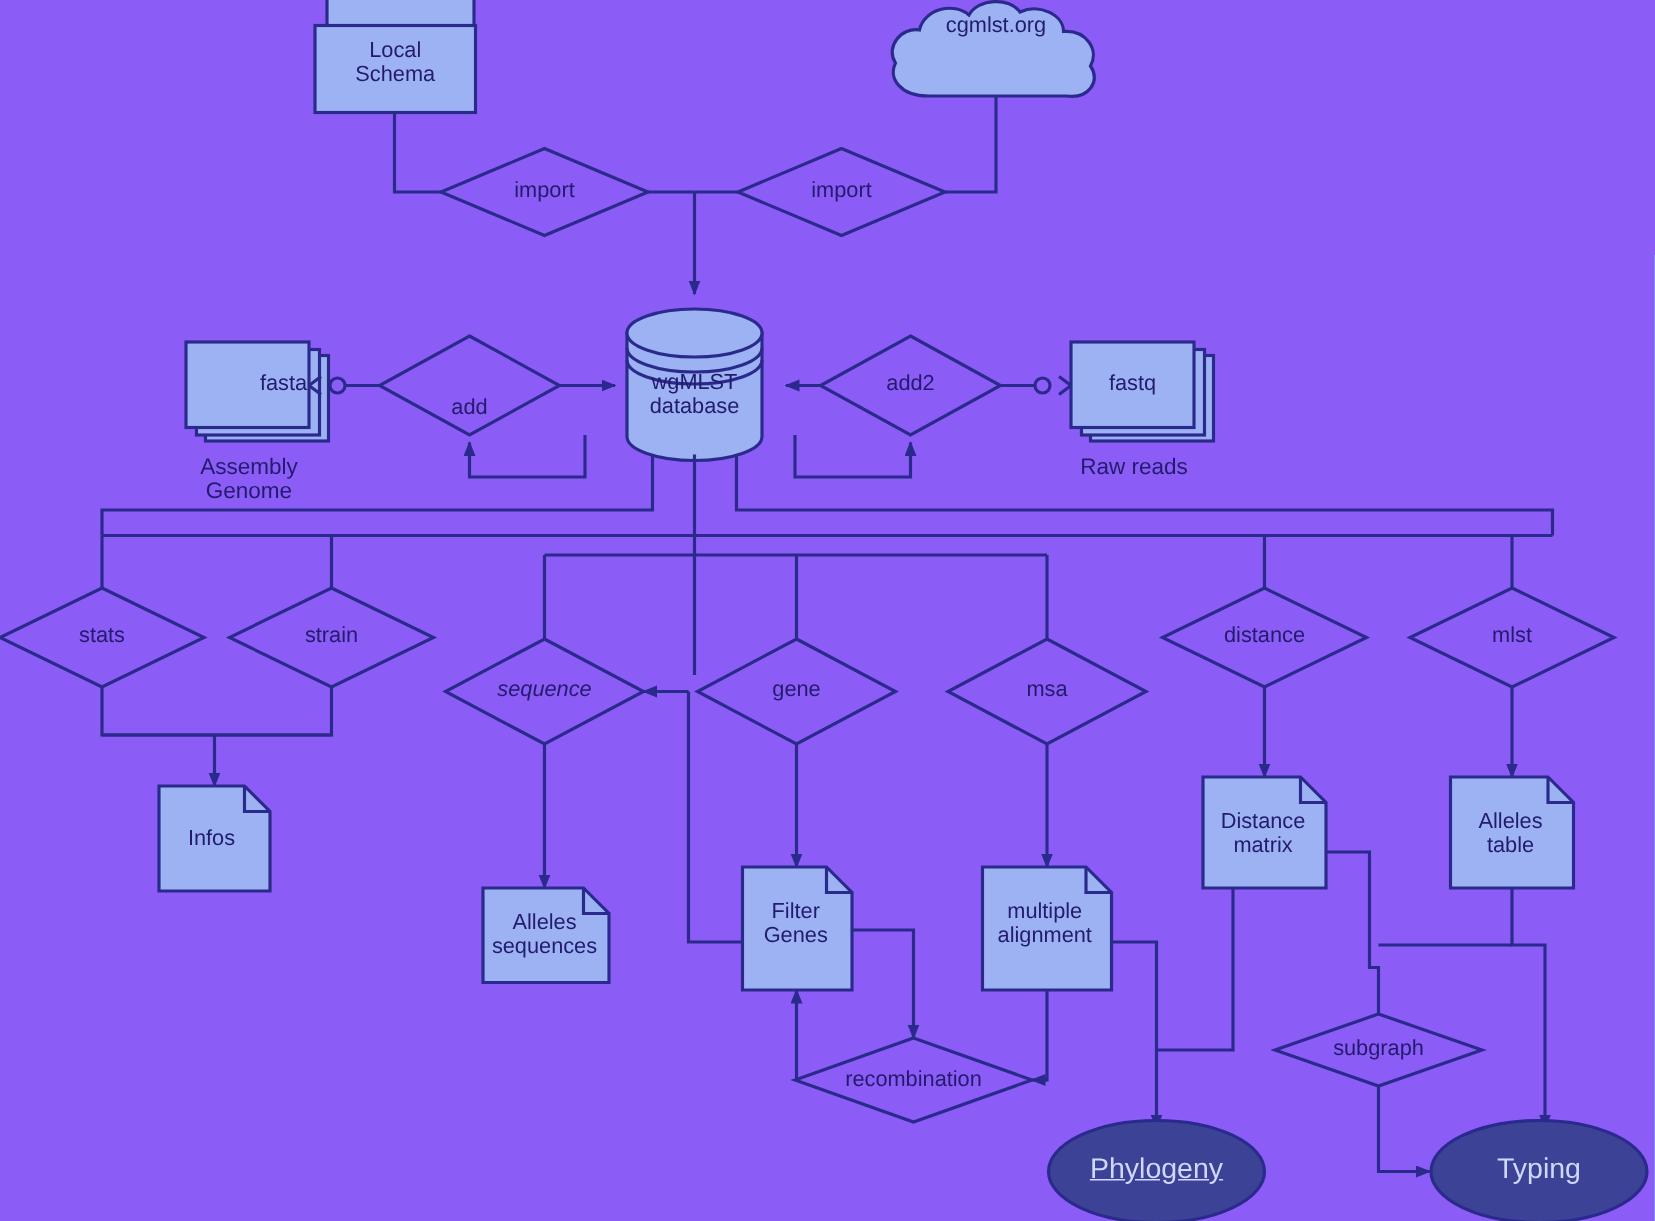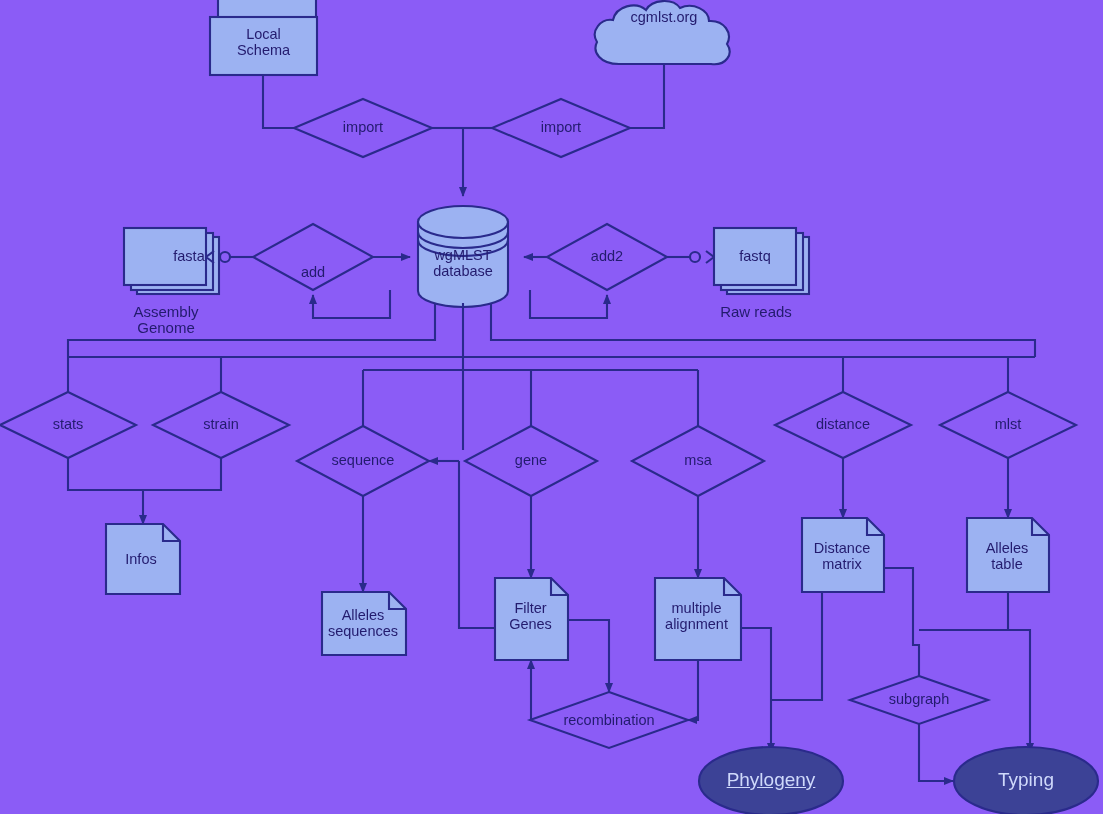--- a/index.html
+++ b/index.html
@@ -190,21 +190,21 @@
   <div class="lbl cap" style="left:107px;top:304px;width:118px;">Assembly
 Genome</div>
   <div class="lbl" style="left:273px;top:264px;width:80px;">add</div>
 
   <div class="lbl" style="left:714px;top:248px;width:82px;">fastq</div>
   <div class="lbl cap" style="left:697px;top:304px;width:118px;">Raw reads</div>
   <div class="lbl" style="left:567px;top:248px;width:80px;">add2</div>
 
   <div class="lbl" style="left:28px;top:416px;width:80px;">stats</div>
   <div class="lbl" style="left:181px;top:416px;width:80px;">strain</div>
-  <div class="lbl" style="left:313px;top:452px;width:100px;">sequence</div>
+  <div class="lbl" style="left:313px;top:452px;width:100px;font-style:italic;">sequence</div>
   <div class="lbl" style="left:491px;top:452px;width:80px;">gene</div>
   <div class="lbl" style="left:658px;top:452px;width:80px;">msa</div>
   <div class="lbl" style="left:793px;top:416px;width:100px;">distance</div>
   <div class="lbl" style="left:968px;top:416px;width:80px;">mlst</div>
 
   <div class="lbl" style="left:106px;top:551px;width:70px;">Infos</div>
   <div class="lbl" style="left:322px;top:607px;width:82px;">Alleles
 sequences</div>
   <div class="lbl" style="left:495px;top:600px;width:71px;">Filter
 Genes</div>

